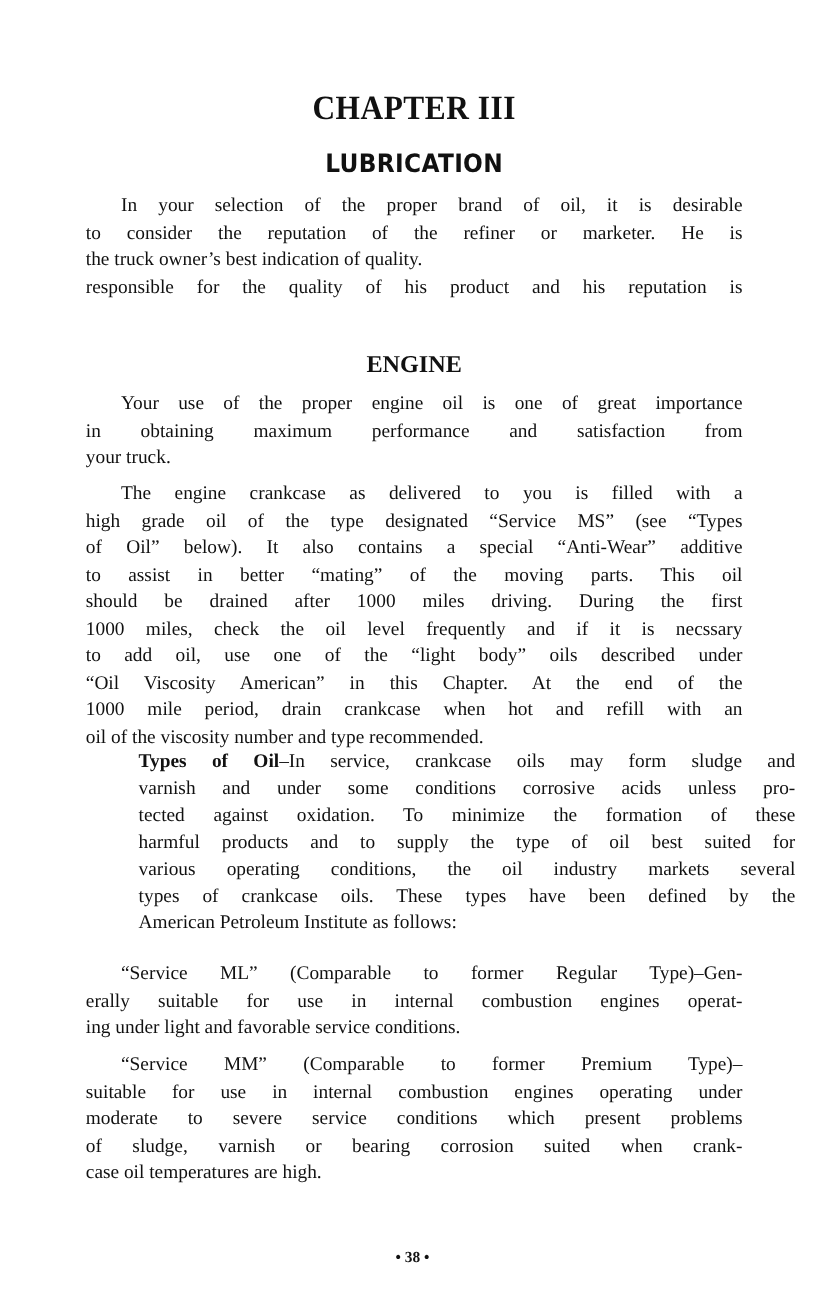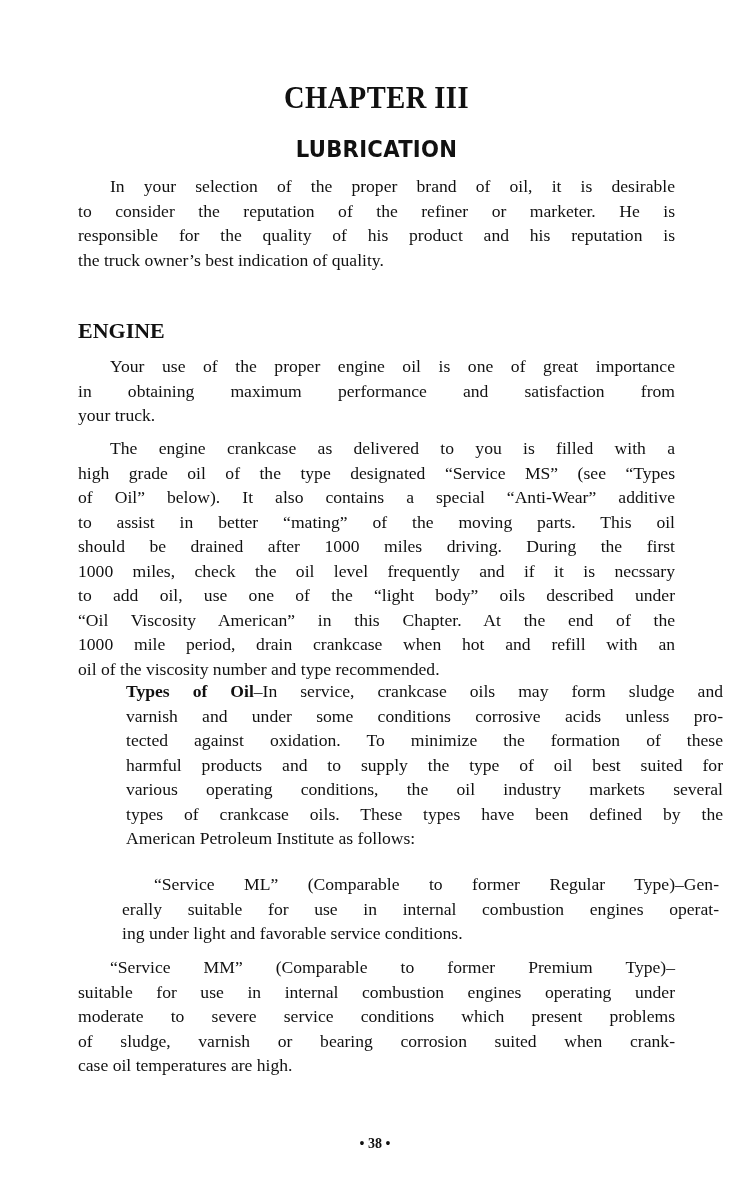--- a/index.html
+++ b/index.html
@@ -44,20 +44,21 @@
     font-weight: bold;
     font-size: 23px;
     letter-spacing: 0.3px;
     transform: scaleX(0.92);
     margin: 0;
   }
   .sub-title {
     position: absolute;
     left: 0;
     width: 597px;
+    text-align: center;
     font-family: "Liberation Serif", serif;
     font-weight: bold;
     font-size: 22px;
     margin: 0;
   }
   .para {
     position: absolute;
     left: 0;
     width: 597px;
     font-family: "Liberation Serif", serif;
@@ -97,22 +98,22 @@
 <body>
 
 <div class="page">
 
   <h1 class="chapter-title">CHAPTER III</h1>
   <h2 class="section-title">LUBRICATION</h2>
 
   <div class="para" style="top:174px;">
     <span class="line indent">In your selection of the proper brand of oil, it is desirable</span>
     <span class="line">to consider the reputation of the refiner or marketer. He is</span>
+    <span class="line last">the truck owner’s best indication of quality.</span>
     <span class="line">responsible for the quality of his product and his reputation is</span>
-    <span class="line last">the truck owner’s best indication of quality.</span>
   </div>
 
   <h3 class="sub-title" style="top:318px;">ENGINE</h3>
 
   <div class="para" style="top:354px;">
     <span class="line indent">Your use of the proper engine oil is one of great importance</span>
     <span class="line">in obtaining maximum performance and satisfaction from</span>
     <span class="line last">your truck.</span>
   </div>
 
@@ -132,21 +133,21 @@
   <div class="para" style="top:679px;margin-left:48px;">
     <span class="line"><b class="bold-run">Types of Oil</b><span>–In service, crankcase oils may form sludge and</span></span>
     <span class="line">varnish and under some conditions corrosive acids unless pro-</span>
     <span class="line">tected against oxidation. To minimize the formation of these</span>
     <span class="line">harmful products and to supply the type of oil best suited for</span>
     <span class="line">various operating conditions, the oil industry markets several</span>
     <span class="line">types of crankcase oils. These types have been defined by the</span>
     <span class="line last">American Petroleum Institute as follows:</span>
   </div>
 
-  <div class="para" style="top:872px;margin-left:44px;">
+  <div class="para" style="top:872px;">
     <span class="line indent">“Service ML” (Comparable to former Regular Type)–Gen-</span>
     <span class="line">erally suitable for use in internal combustion engines operat-</span>
     <span class="line last">ing under light and favorable service conditions.</span>
   </div>
 
   <div class="para" style="top:955px;">
     <span class="line indent">“Service MM” (Comparable to former Premium Type)–</span>
     <span class="line">suitable for use in internal combustion engines operating under</span>
     <span class="line">moderate to severe service conditions which present problems</span>
     <span class="line">of sludge, varnish or bearing corrosion suited when crank-</span>

